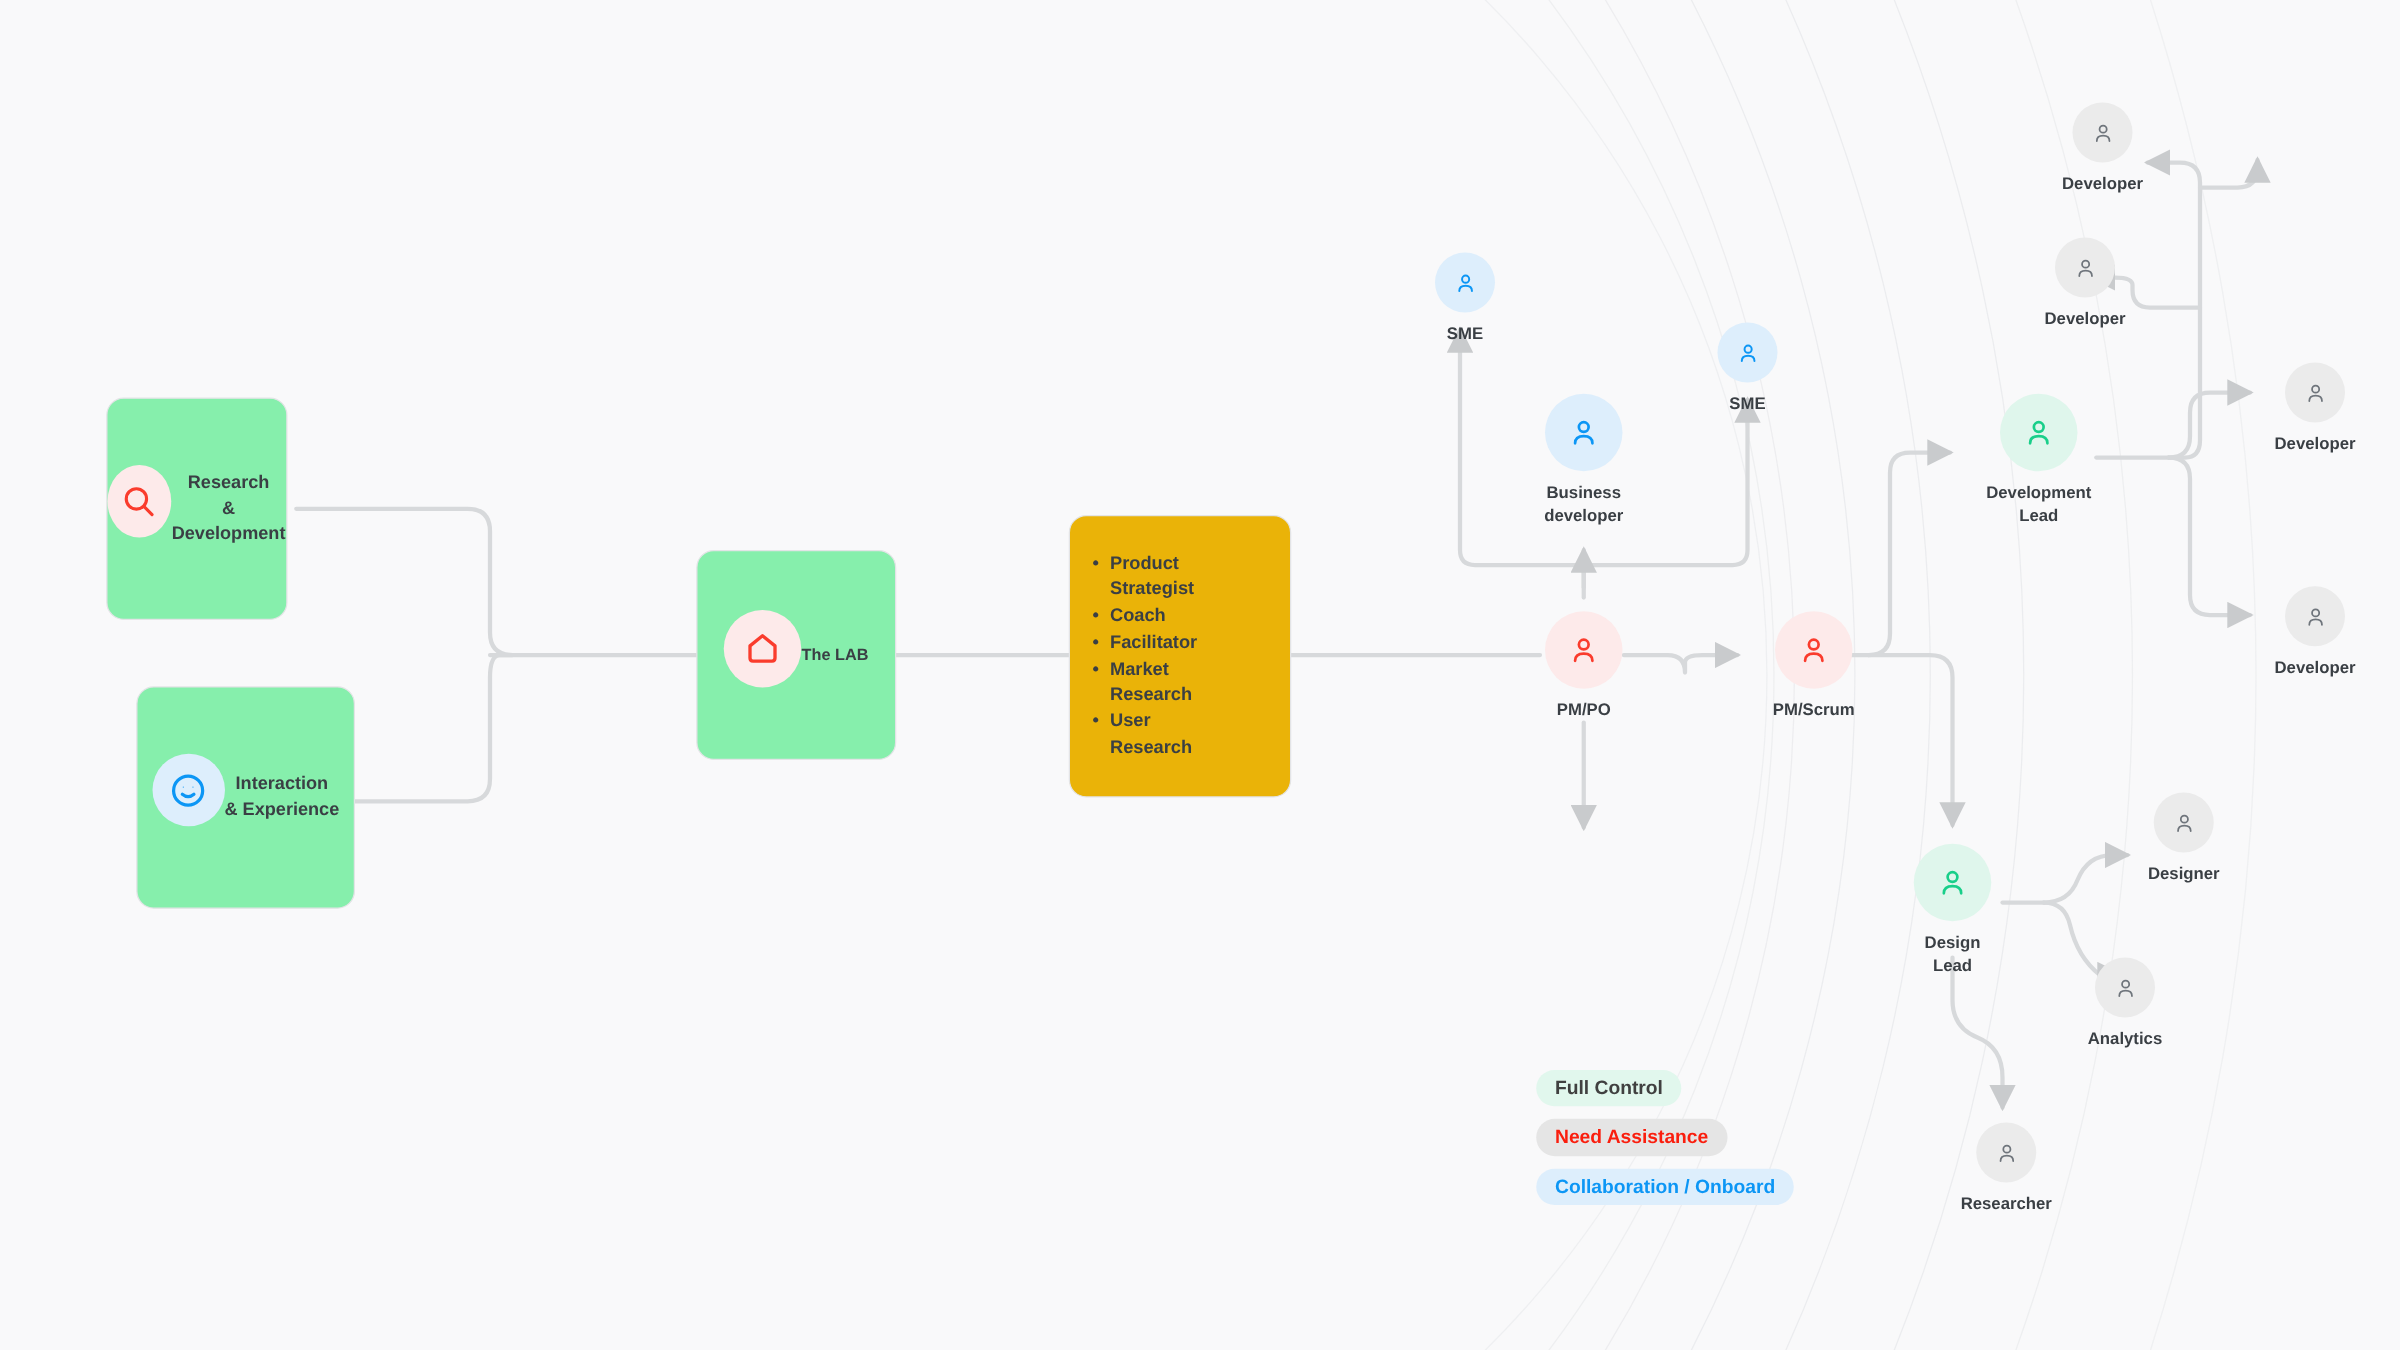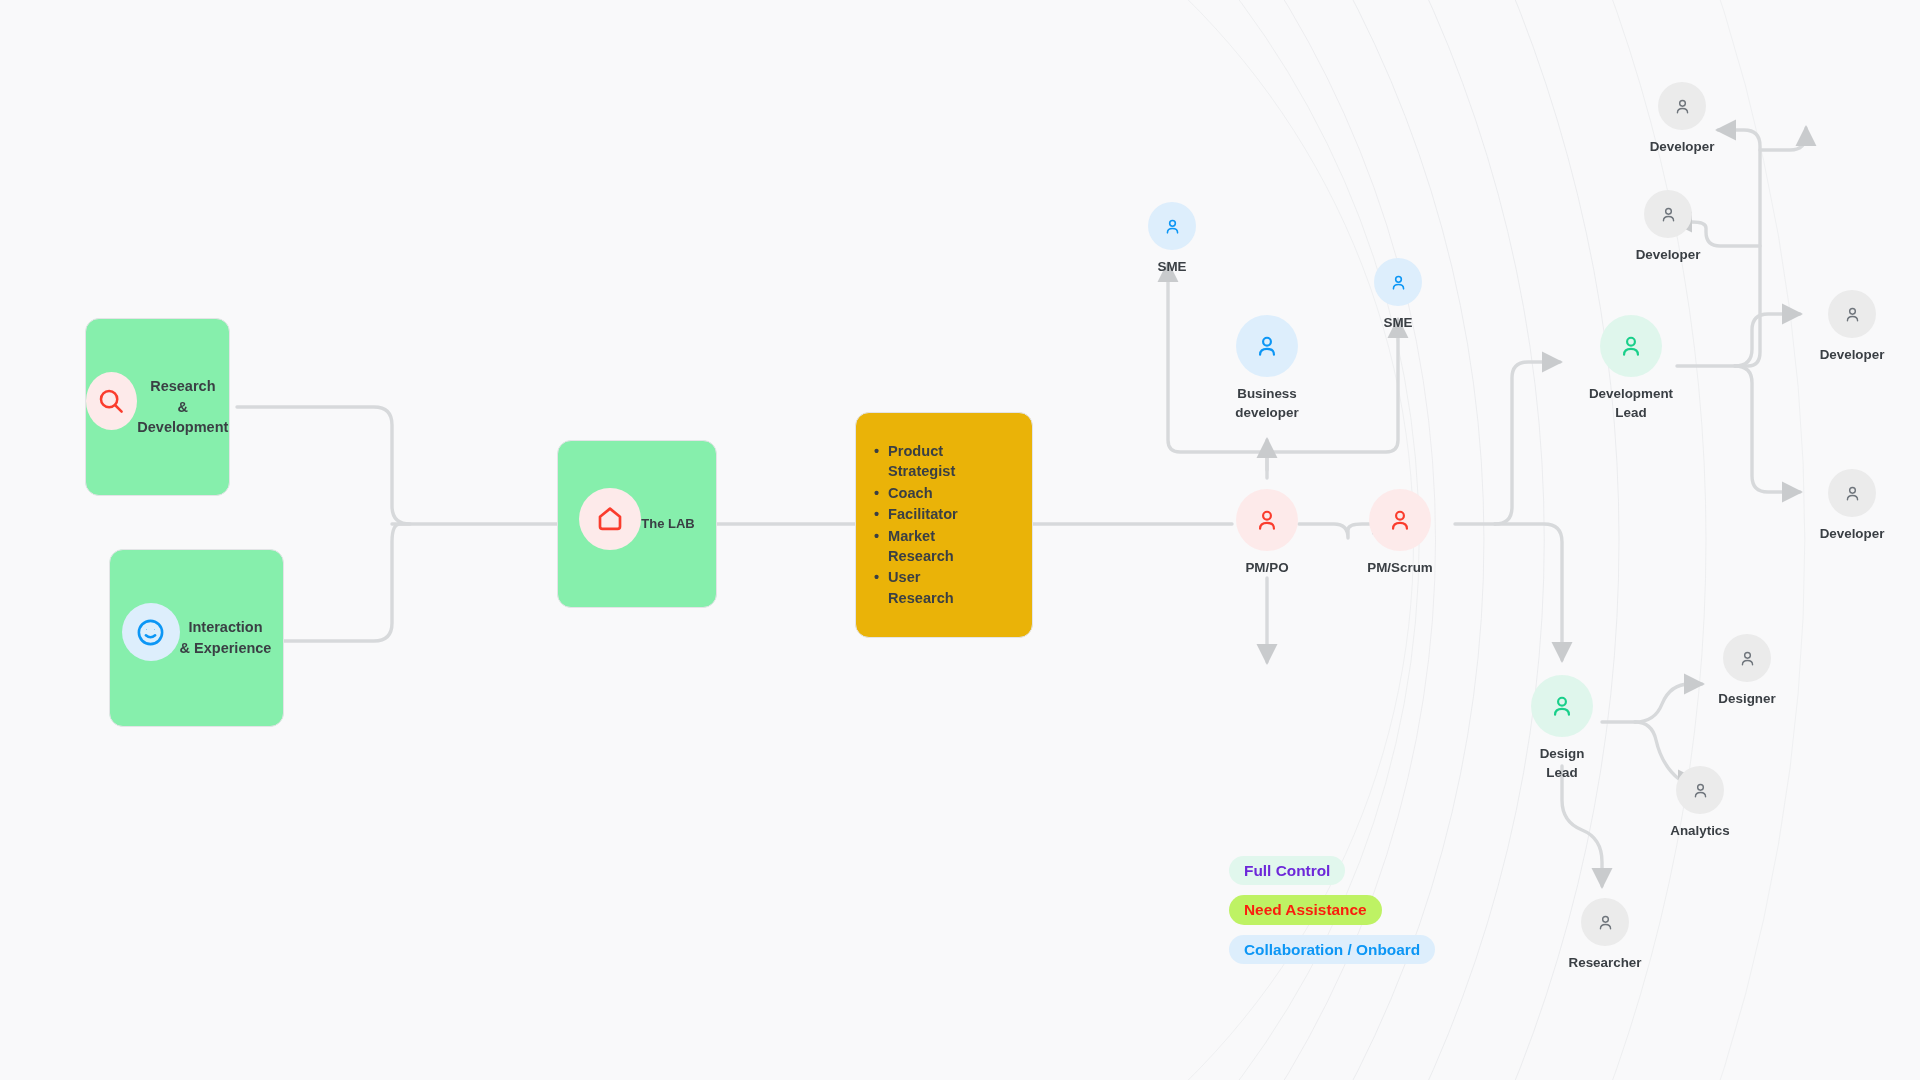--- a/index.html
+++ b/index.html
@@ -67,22 +67,22 @@
   .c-green{background:#dff6ec;}
   .c-gray{background:#ebebeb;}
 
   
   #legend{position:absolute;z-index:3;display:flex;flex-direction:column;align-items:flex-start;gap:10px;}
   .chip{
     border-radius:999px;padding:7px 15px;
     font-size:15.4px;font-weight:bold;line-height:1;
     white-space:nowrap;
   }
-  .chip.green{background:#e1f7ed;color:#6d28d9;}
-  .chip.red{background:#bef264;color:#fa1e0e;}
+  .chip.green{background:#e1f7ed;color:#404040;}
+  .chip.red{background:#e5e5e5;color:#fa1e0e;}
   .chip.blue{background:#ddeefc;color:#0c96f5;}
 </style>
 </head>
 <body>
 
 <div id="stage">
 
   <svg class="layer" id="arcs" viewBox="0 0 1920 1080">
     <g fill="none" stroke="#e6e7e9" stroke-width="1">
       <path d="M 1120 -60 A 760 760 0 0 1 1120 1140" opacity=".55"></path>
@@ -216,21 +216,21 @@
   <div class="person" style="left:1222px;top:489px;width:90px;">
     <div class="circ c-pink" style="width:62px;height:62px;">
       <svg width="26" height="26" viewBox="0 0 24 24" fill="none" stroke="#fa3c2d" stroke-width="2" stroke-linecap="round">
         <circle cx="12" cy="8" r="3.6"></circle>
           <path d="M 5.6 20 Q 5.6 14.6 12 14.6 Q 18.4 14.6 18.4 20"></path>
       </svg>
     </div>
     <div class="lbl">PM/PO</div>
   </div>
 
-  <div class="person" style="left:1345px;top:489px;width:110px;justify-content:center;">
+  <div class="person" style="left:1396px;top:489px;width:110px;justify-content:center;">
     <div class="circ c-pink" style="width:62px;height:62px;">
       <svg width="26" height="26" viewBox="0 0 24 24" fill="none" stroke="#fa3c2d" stroke-width="2" stroke-linecap="round">
         <circle cx="12" cy="8" r="3.6"></circle>
           <path d="M 5.6 20 Q 5.6 14.6 12 14.6 Q 18.4 14.6 18.4 20"></path>
       </svg>
     </div>
     <div class="lbl">PM/Scrum</div>
   </div>
 
 

